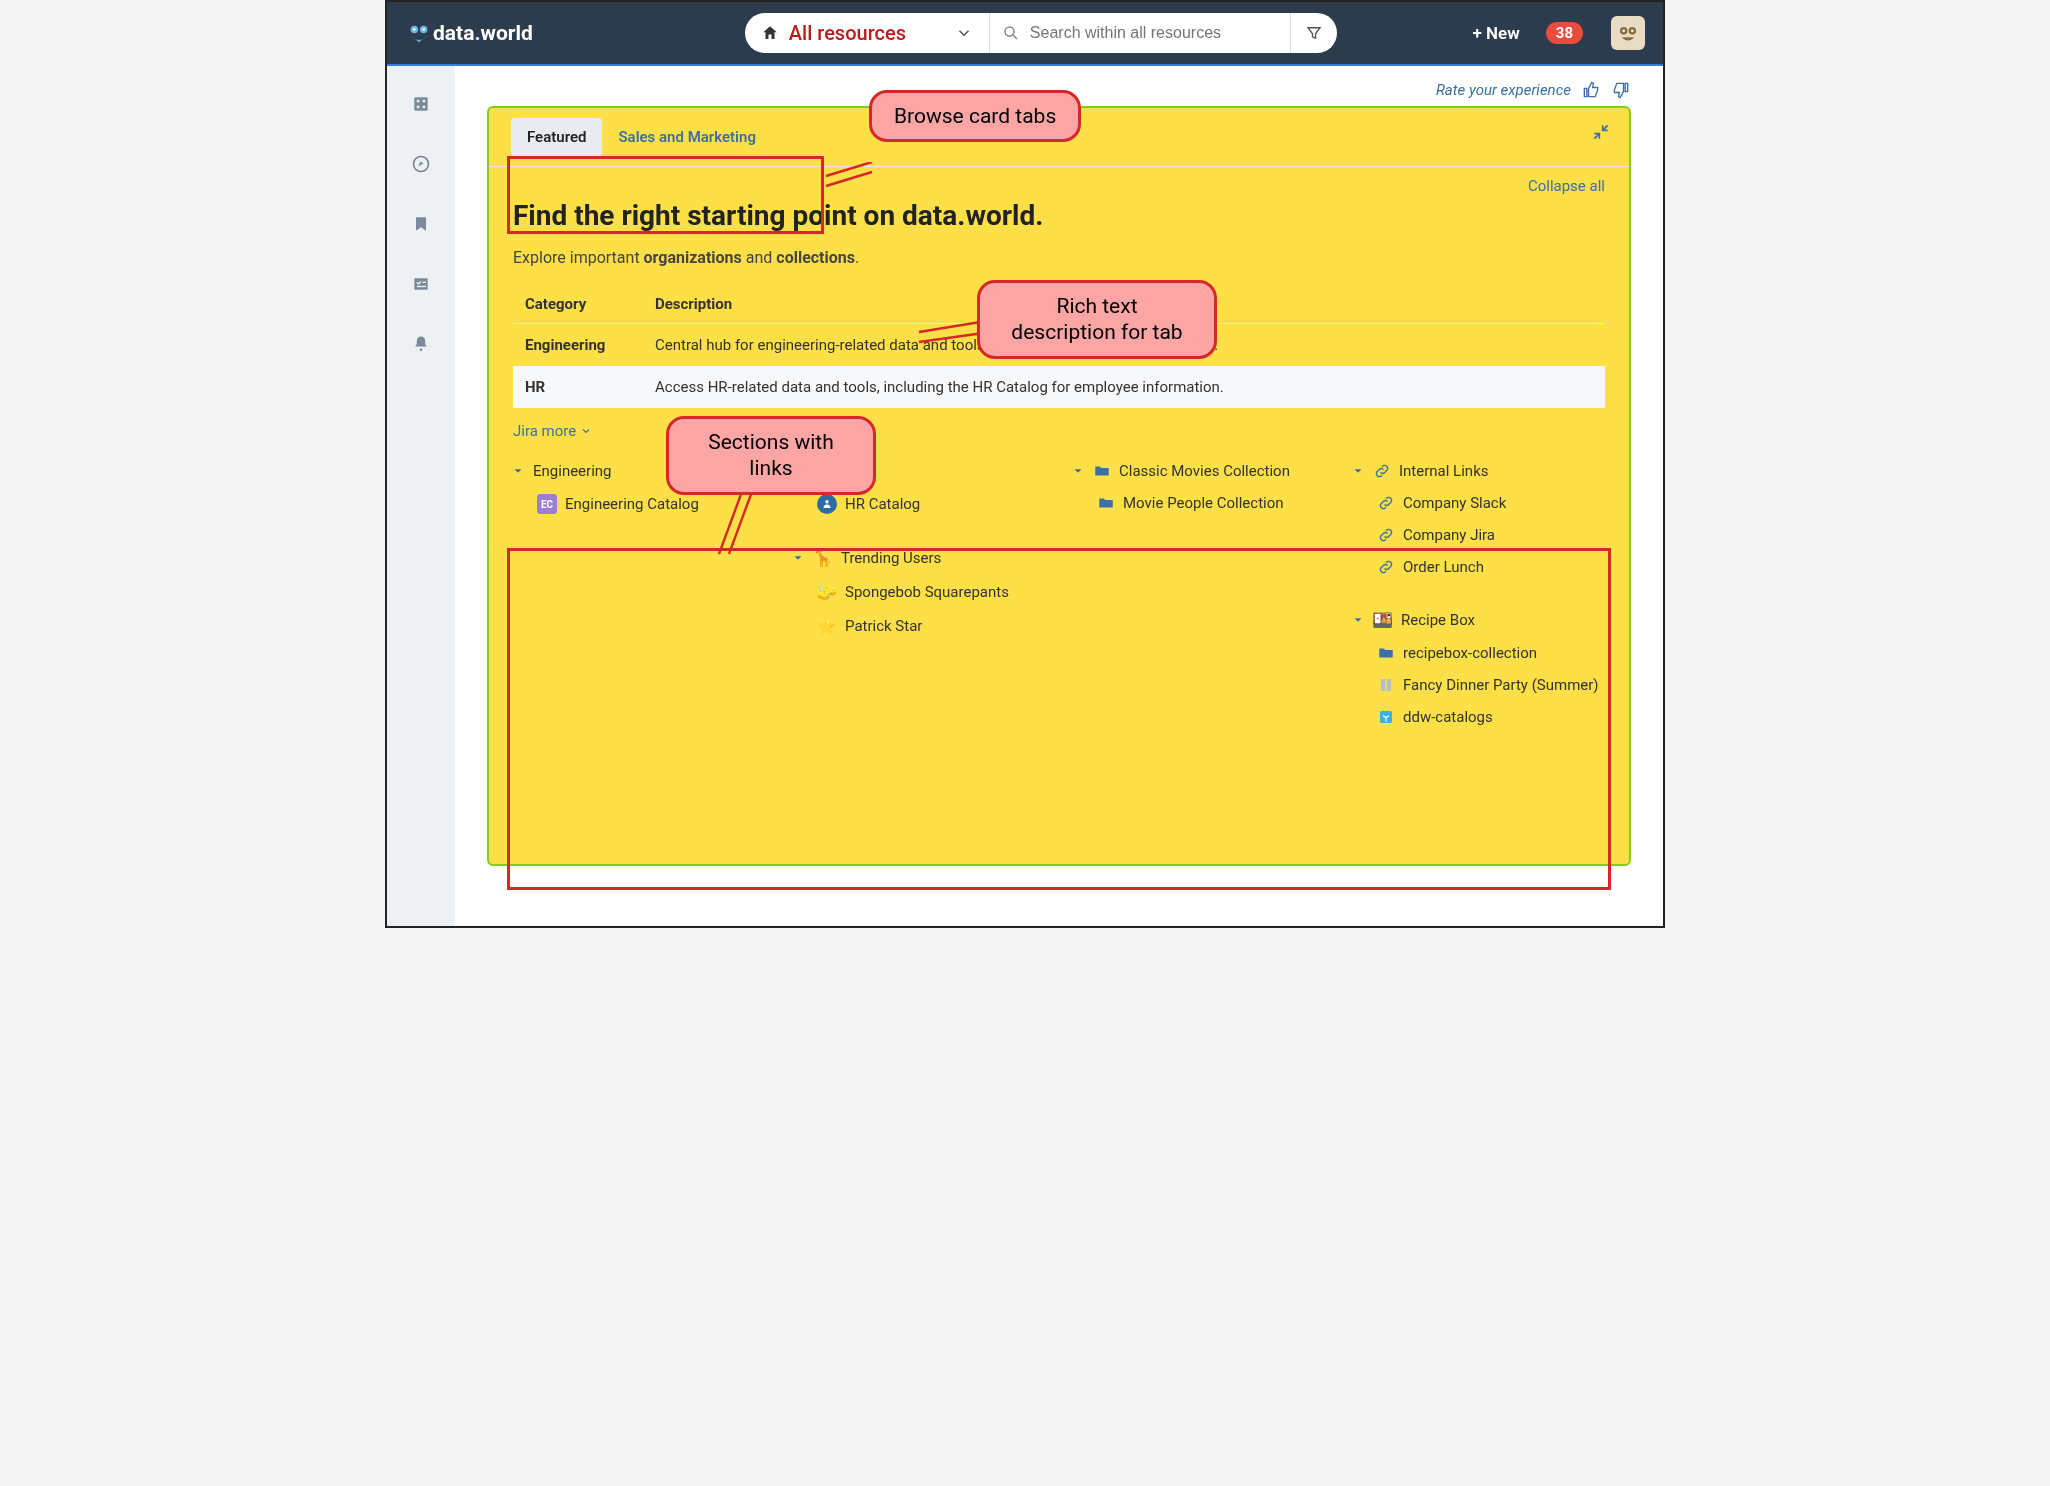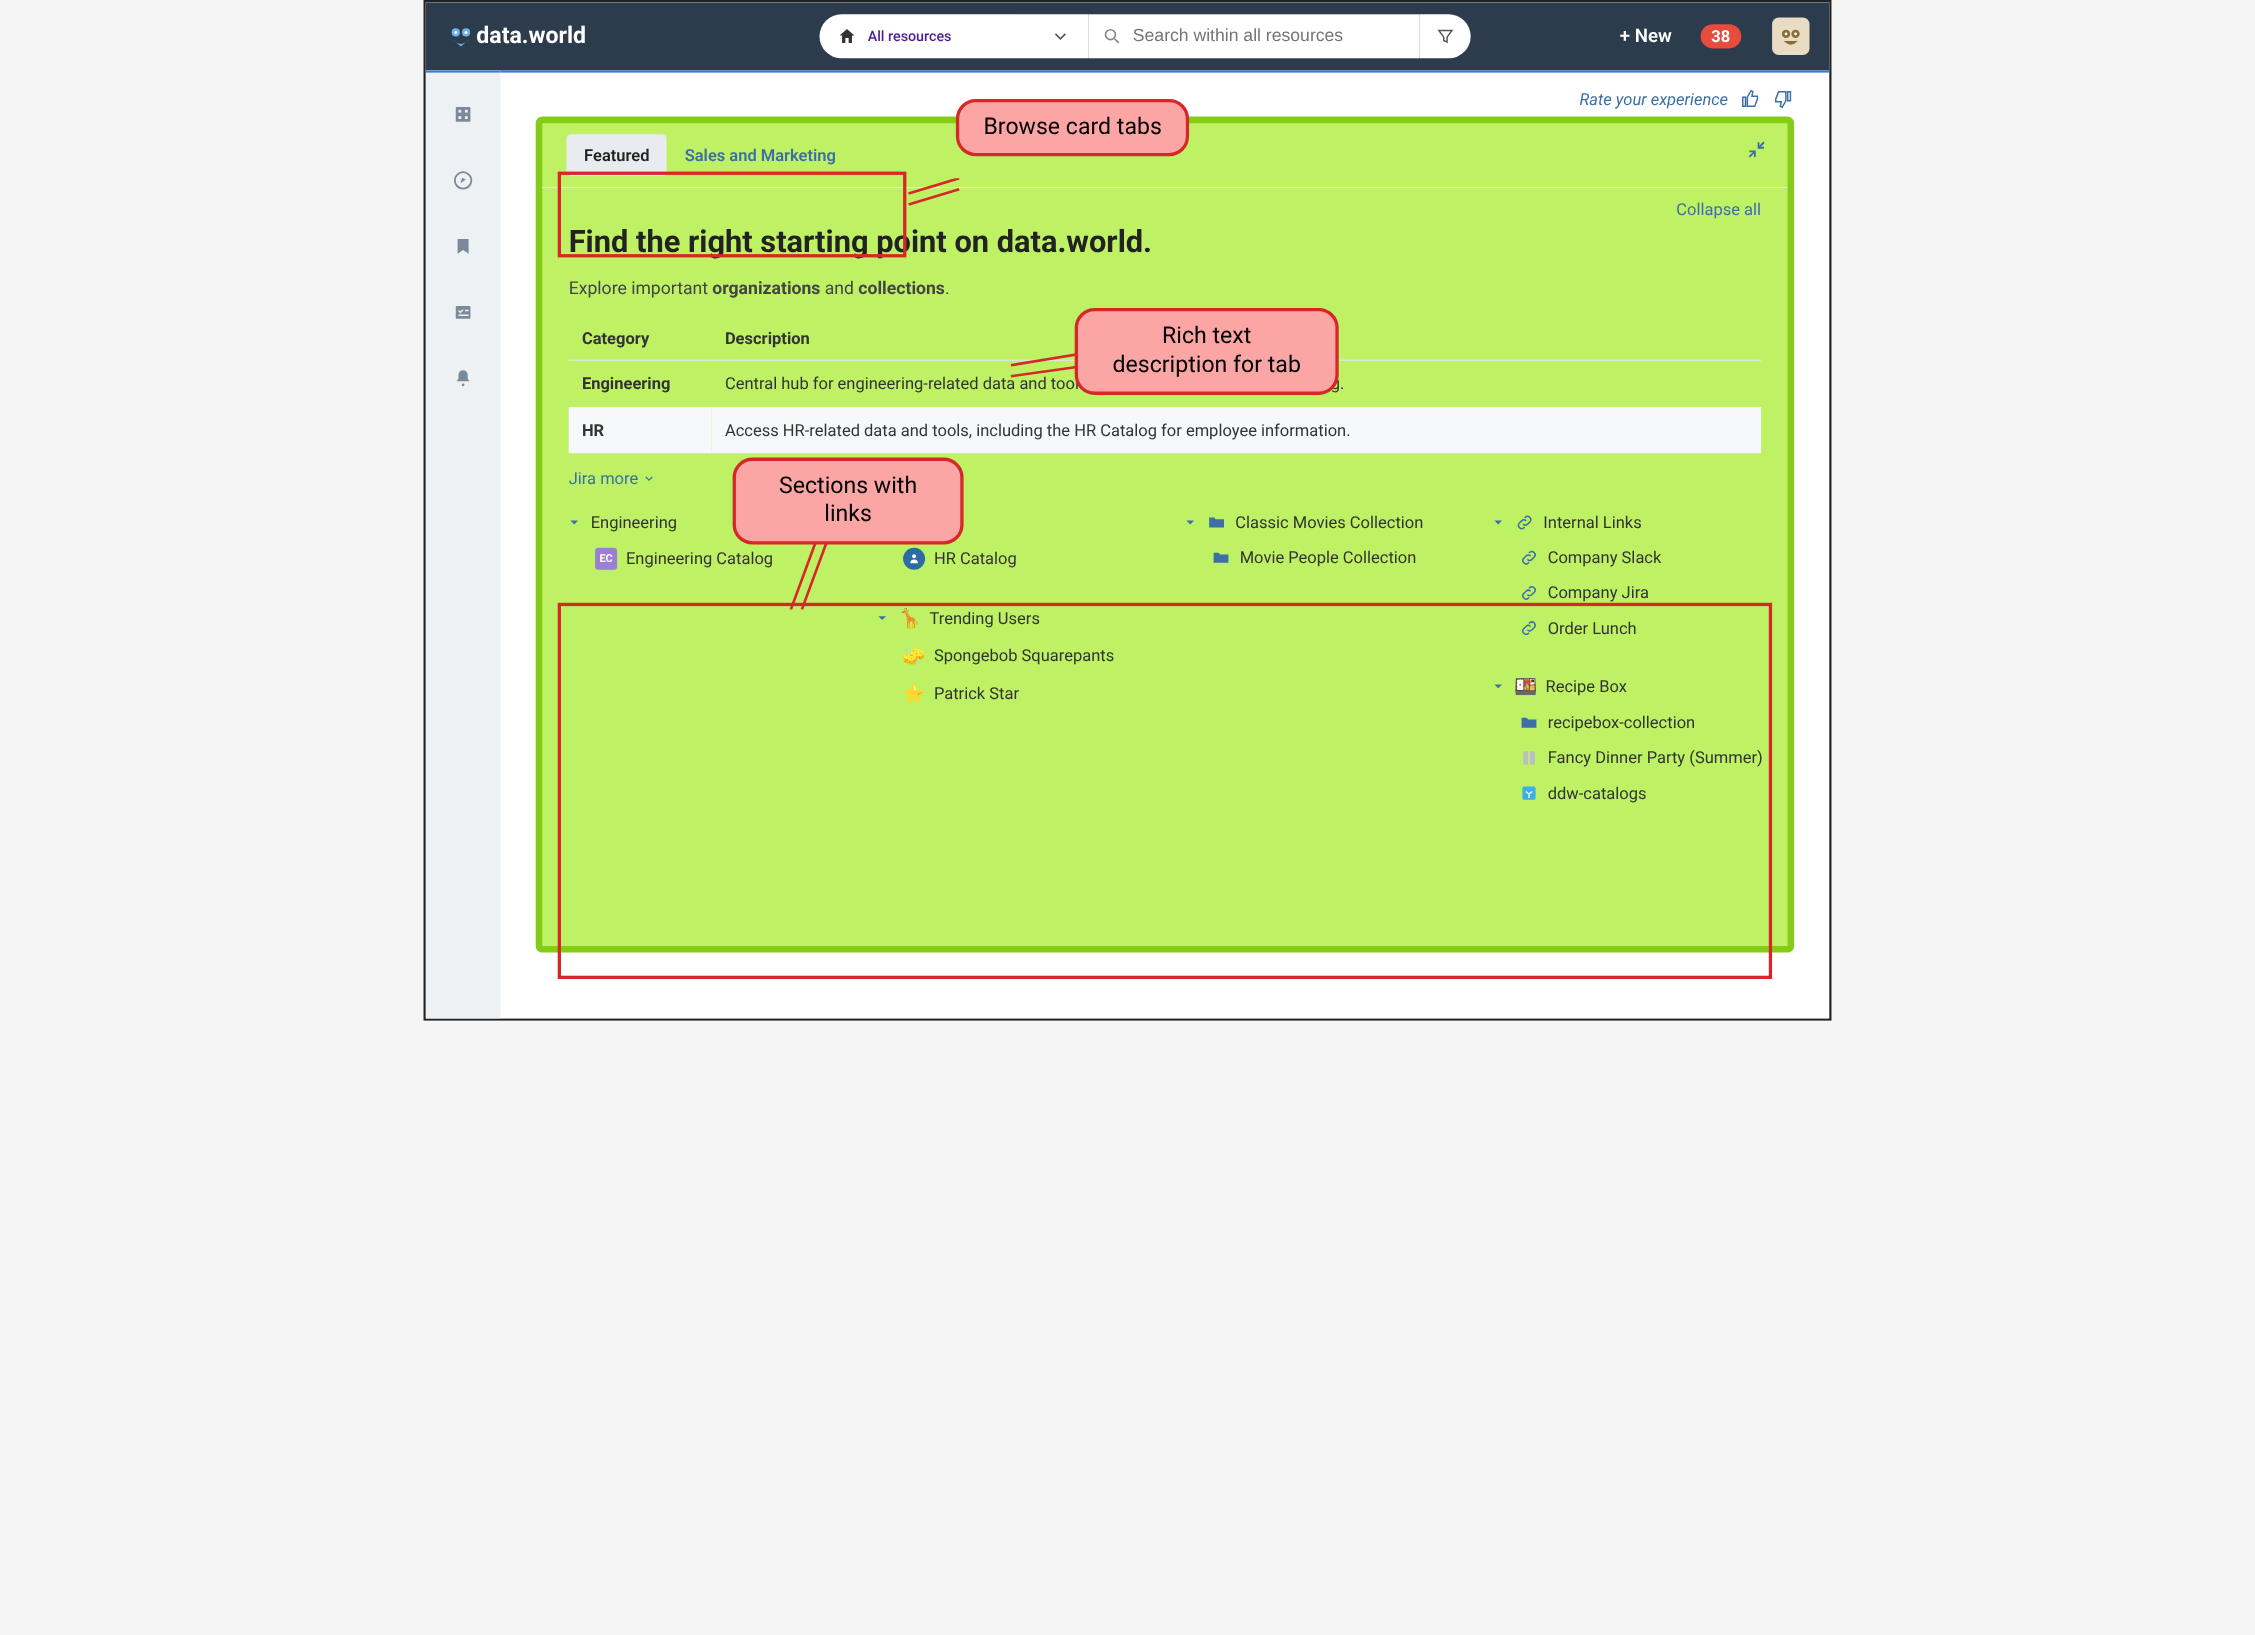--- a/index.html
+++ b/index.html
@@ -5,35 +5,35 @@
 * { box-sizing: border-box; margin: 0; padding: 0; }
 body { font-family: -apple-system, BlinkMacSystemFont, "Segoe UI", Roboto, sans-serif; background: #f5f5f5; color: #333; }
 .viewport { width: 1280px; height: 928px; border: 2px solid #222; background: #fff; position: relative; overflow: hidden; margin: 0 auto; }
 .topbar { height: 62px; background: #2d3c4d; display: flex; align-items: center; padding: 0 18px; gap: 12px; position: relative; }
 .logo-wrap { display: flex; align-items: center; gap: 0; }
 .owl { width: 28px; height: 28px; }
 .brand { color: #fff; font-weight: 700; font-size: 21px; }
 .search-wrap { margin-left: 200px; display: flex; align-items: center; }
 .scope { background: #fff; height: 40px; border-radius: 24px 0 0 24px; display: flex; align-items: center; padding: 0 16px; gap: 10px; border-right: 1px solid #ddd; min-width: 245px; }
 .scope svg { width: 18px; height: 18px; fill: #333; }
-.scope-label { font-size: 13px; color: #4c1d95; font-weight: 500; flex: 1; }
+.scope-label { font-size: 20px; color: #b91c1c; font-weight: 500; flex: 1; }
 .search-box { background: #fff; height: 40px; display: flex; align-items: center; padding: 0 12px; gap: 10px; width: 300px; }
 .search-box input { border: 0; outline: none; font-size: 16px; flex: 1; color: #555; }
 .filter-seg { background: #fff; height: 40px; border-radius: 0 24px 24px 0; display: flex; align-items: center; padding: 0 14px; border-left: 1px solid #ddd; }
 .spacer { flex: 1; }
 .new-btn { color: #fff; font-weight: 600; font-size: 17px; display: flex; align-items: center; gap: 4px; cursor: pointer; }
 .badge { background: #e74c3c; color: #fff; border-radius: 14px; padding: 2px 10px; font-weight: 700; font-size: 15px; margin-left: 14px; }
 .avatar { width: 34px; height: 34px; background: #e8dcc4; border-radius: 6px; margin-left: 16px; display: flex; align-items: center; justify-content: center; }
 .sidebar { position: absolute; top: 62px; left: 0; width: 68px; bottom: 0; background: #eef1f4; border-top: 2px solid #3a7bd5; display: flex; flex-direction: column; align-items: center; padding-top: 28px; gap: 40px; }
 .side-ic { width: 20px; height: 20px; fill: #7b8a9a; cursor: pointer; }
 .main { position: absolute; top: 62px; left: 68px; right: 0; bottom: 0; padding: 14px 32px 20px 32px; overflow: auto; border-top: 2px solid #3a7bd5; }
 .rate-row { display: flex; justify-content: flex-end; align-items: center; gap: 10px; margin-bottom: 6px; }
 .rate-txt { color: #3b6fa5; font-style: italic; font-size: 15px; }
 .thumb { stroke: #3b6fa5; fill: none; stroke-width: 1.6; cursor: pointer; }
-.card { border: 6px solid #84cc16; border-radius: 6px; background: #bef264; padding-bottom: 30px; min-height: 760px; position: relative; }
+.card { border: 2px solid #84cc16; border-radius: 6px; background: #fde047; padding-bottom: 30px; min-height: 760px; position: relative; }
 .tabs-row { display: flex; align-items: center; border-bottom: 1px solid #e3e6ea; position: relative; }
 .tabs { display: flex; margin: 10px 0 10px 22px; }
 .tab { padding: 10px 16px; font-size: 15px; font-weight: 600; border-radius: 4px; cursor: pointer; }
 .tab.active { background: #e8ebef; color: #222; }
 .tab.inactive { color: #3b6fa5; }
 .collapse-ic { position: absolute; right: 18px; top: 14px; cursor: pointer; }
 .collapse-all { text-align: right; padding: 10px 24px 0; color: #3b6fa5; font-size: 15px; cursor: pointer; }
 .title { font-size: 28px; font-weight: 700; color: #222; padding: 0 24px; margin-top: 4px; }
 .subtitle { font-size: 16px; color: #444; padding: 16px 24px 12px; }
 .subtitle b { font-weight: 700; }

